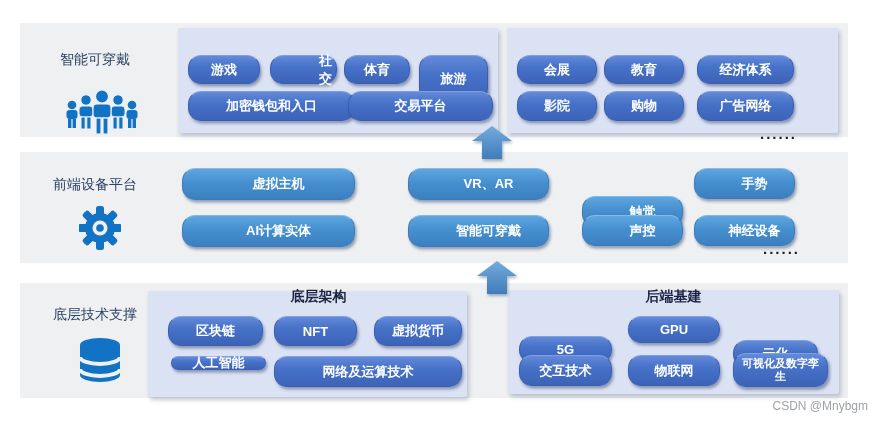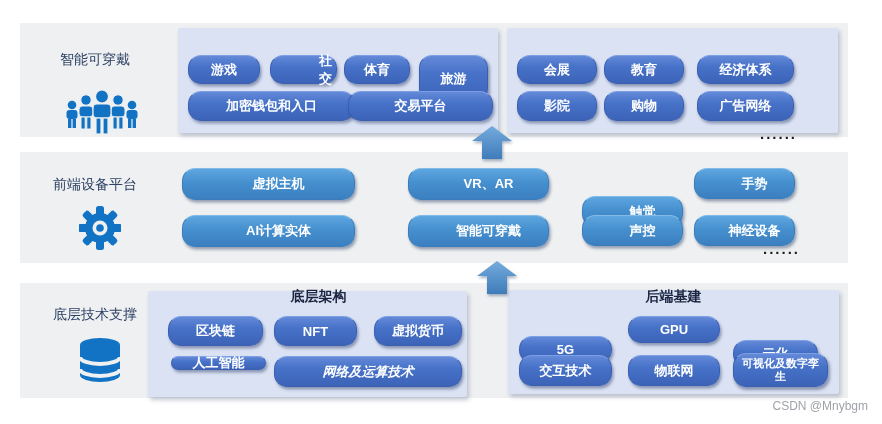--- a/index.html
+++ b/index.html
@@ -130,21 +130,21 @@
     <path d="M2 33 a20 7 0 0 0 40 0" stroke="#eef0f1" stroke-width="4" fill="none"></path>
   </svg>
 
   <div class="panel" style="left:148px;top:291px;width:319px;height:106px;"></div>
   <div class="panel-title" style="left:148px;top:288px;width:319px;padding-left:11px;">底层架构</div>
 
   <div class="btn royal" style="left:168px;top:316px;width:95px;height:30px;">区块链</div>
   <div class="btn royal" style="left:274px;top:316px;width:83px;height:30px;">NFT</div>
   <div class="btn royal" style="left:374px;top:316px;width:88px;height:30px;">虚拟货币</div>
   <div class="btn royal" style="left:171px;top:356px;width:95px;height:14px;">人工智能</div>
-  <div class="btn royal" style="left:274px;top:356px;width:188px;height:31px;font-style:italic;">网络及运算技术</div>
+  <div class="btn royal" style="left:274px;top:356px;width:188px;height:31px;">网络及运算技术</div>
 
   <div class="panel" style="left:508px;top:290px;width:331px;height:104px;"></div>
   <div class="panel-title" style="left:508px;top:288px;width:331px;">后端基建</div>
 
   <div class="btn royal" style="left:519px;top:316px;width:93px;height:27px;margin-top:20px;">5G</div>
   <div class="btn royal" style="left:628px;top:316px;width:92px;height:27px;">GPU</div>
   <div class="btn royal" style="left:733px;top:316px;width:85px;height:27px;margin-top:24px;">云化</div>
   <div class="btn royal" style="left:519px;top:355px;width:93px;height:31px;">交互技术</div>
   <div class="btn royal" style="left:628px;top:355px;width:92px;height:31px;">物联网</div>
   <div class="btn royal small-text" style="left:733px;top:353px;width:95px;height:34px;">可视化及数字孪生</div>

